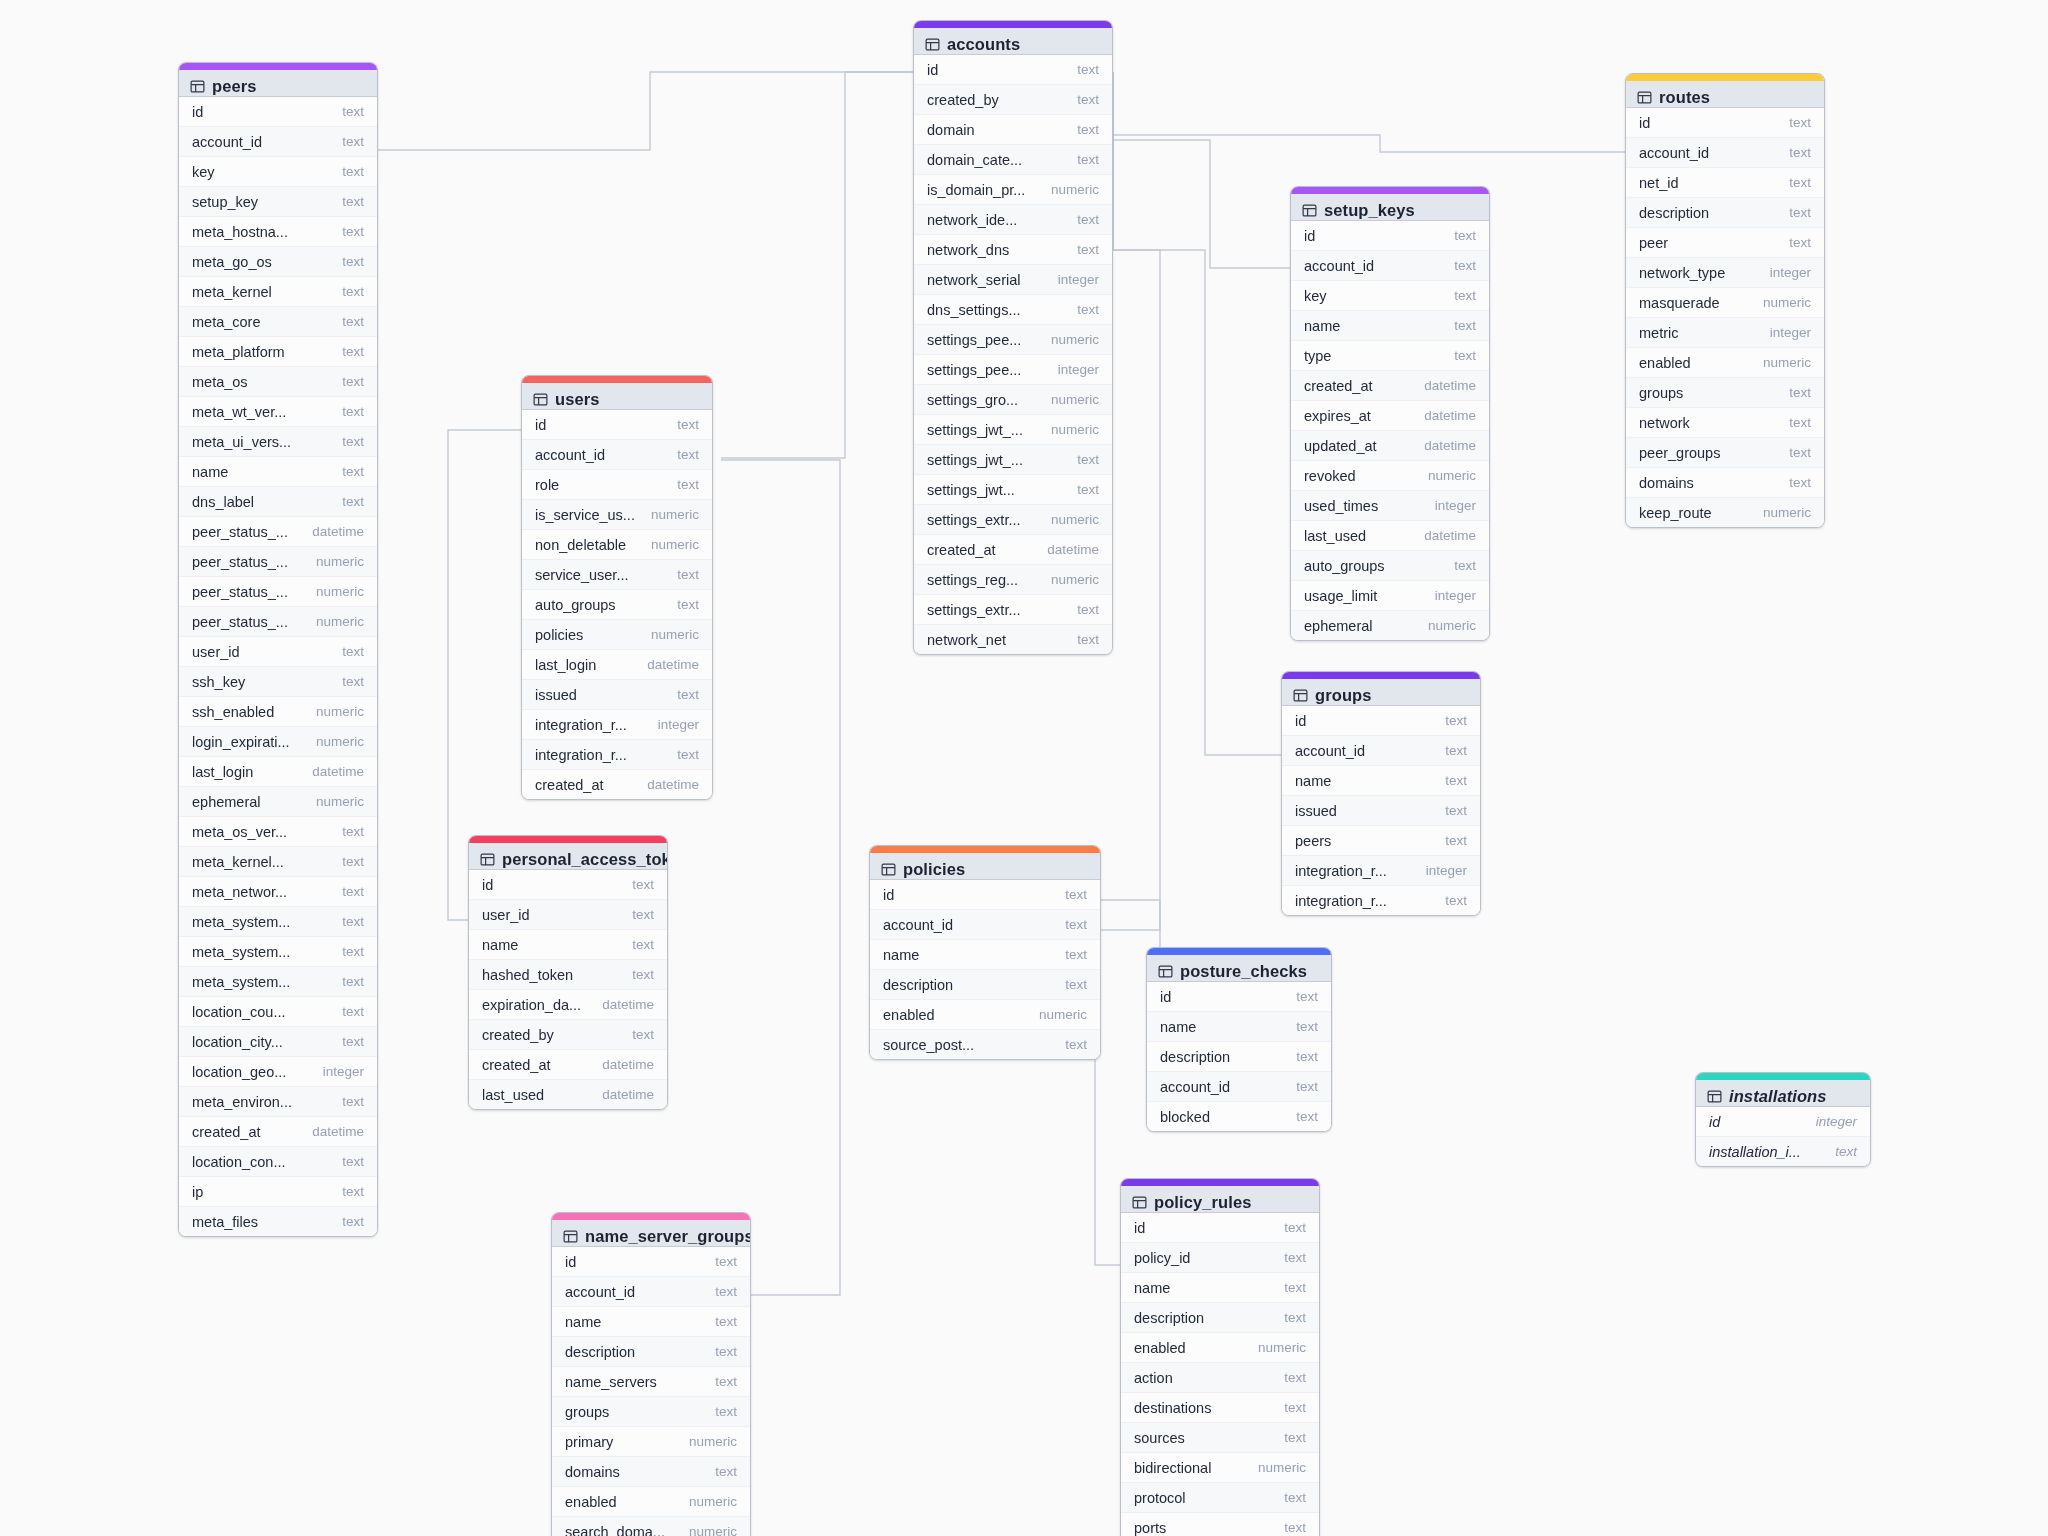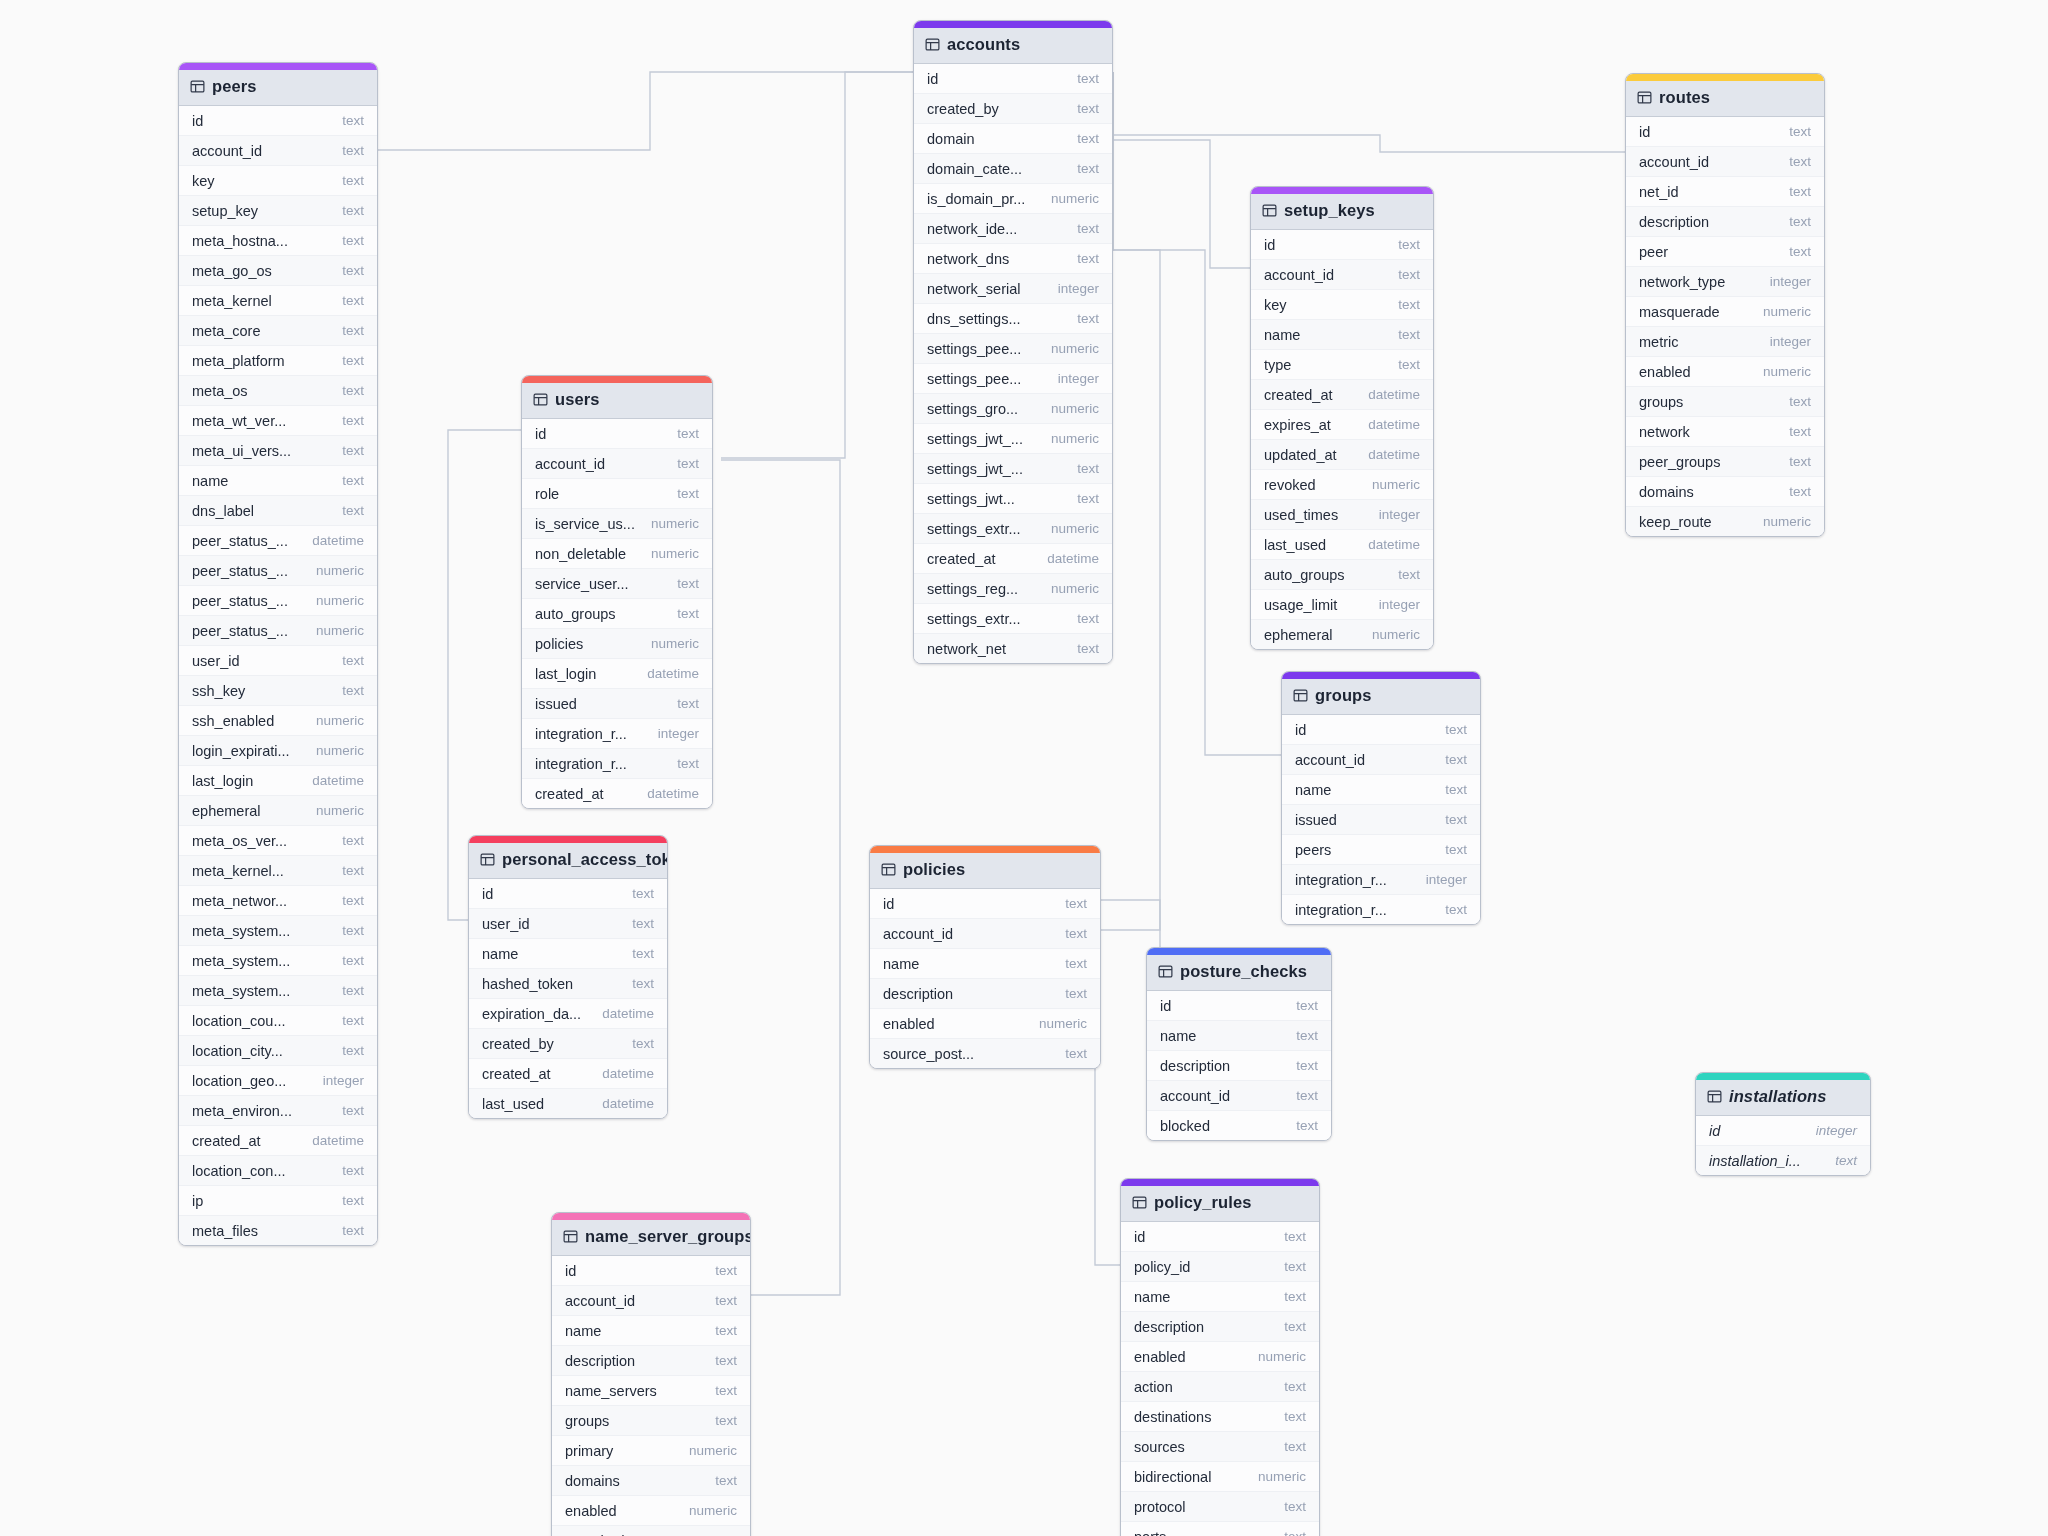--- a/index.html
+++ b/index.html
@@ -17,21 +17,21 @@
     border:1px solid #b9c0cc;
     border-radius:8px;
     box-shadow:0 1px 3px rgba(16,24,40,.10), 0 1px 2px rgba(16,24,40,.06);
     overflow:hidden;
     box-sizing:border-box;
   }
   .accent{height:7px;width:100%;display:block;}
   .tbl-head{
     display:flex;align-items:center;gap:7px;
     background:#e2e6ed;
-    padding:7px 11px 9px 11px;
+    padding:7px 11px 0 11px;
     border-bottom:1px solid #c6ccd6;
   }
   .tbl-head .tname{
     font-size:16.5px;font-weight:bold;color:#1c2433;letter-spacing:.1px;
     white-space:nowrap;
   }
   .tbl-icon{width:15px;height:15px;flex:0 0 15px;display:block;}
   .row{
     display:flex;align-items:center;justify-content:space-between;
     padding:0 13px;
@@ -414,21 +414,21 @@
         </div>
         <div class="row">
           <span class="col-name">settings_extr...</span>
           <span class="col-type">text</span>
         </div>
         <div class="row">
           <span class="col-name">network_net</span>
           <span class="col-type">text</span>
         </div>
       </div>
-      <div class="table-card" style="left: 1250px; top: 186px; width: 184px;">
+      <div class="table-card" style="left: 1290px; top: 186px; width: 200px;">
         <span class="accent" style="background: rgb(168, 85, 247);"></span>
         <div class="tbl-head">
           <svg class="tbl-icon" viewBox="0 0 16 16">
             <rect x="1.2" y="2.2" width="13.6" height="11.6" rx="1.4" fill="none" stroke="#31394a" stroke-width="1.3"></rect>
             <line x1="1.2" y1="6" x2="14.8" y2="6" stroke="#31394a" stroke-width="1.3"></line>
             <line x1="6" y1="6" x2="6" y2="13.8" stroke="#31394a" stroke-width="1.3"></line>
           </svg>
           <span class="tname">setup_keys</span>
         </div>
         <div class="row">

